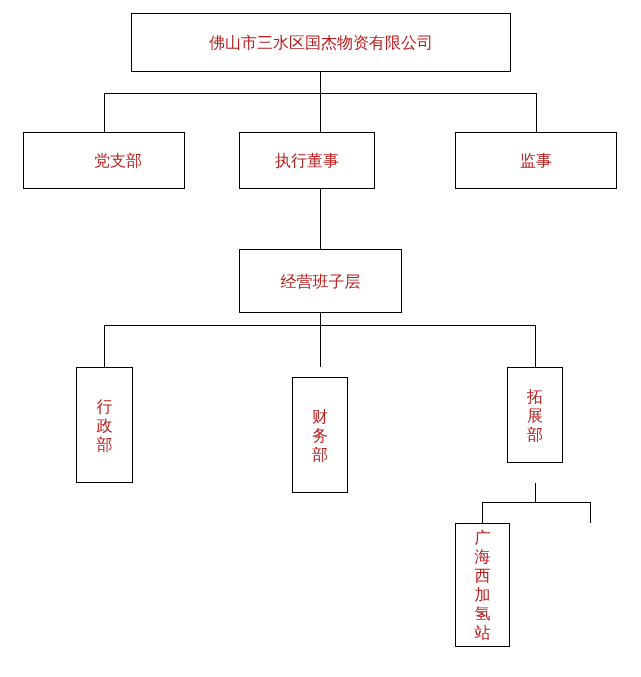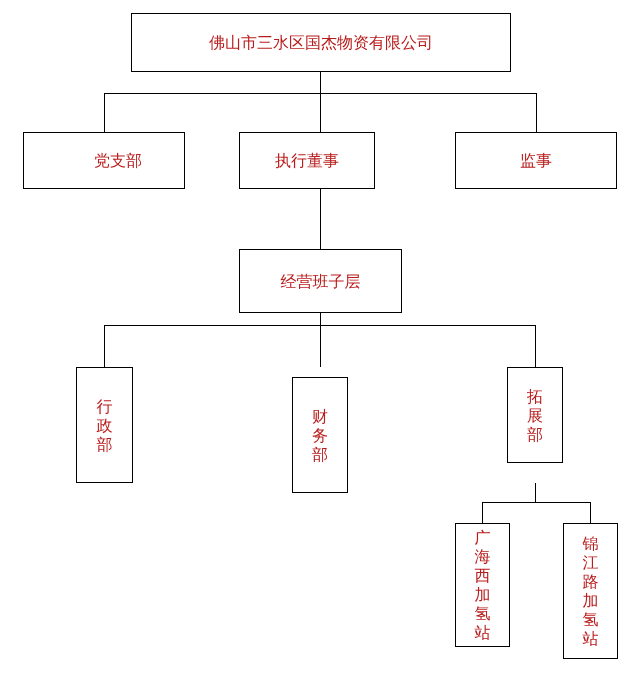--- a/index.html
+++ b/index.html
@@ -85,17 +85,14 @@
   <div class="node vertical" style="left:292px; top:377px; width:56px; height:116px;">
     <span class="label">财务部</span>
   </div>
   <div class="node vertical" style="left:507px; top:367px; width:56px; height:96px;">
     <span class="label">拓展部</span>
   </div>
 
   <div class="node vertical" style="left:455px; top:523px; width:55px; height:124px;">
     <span class="label">广海西加氢站</span>
   </div>
-  <div class="node vertical" style="left:563px; top:523px; width:55px; height:136px;">
-    <span class="label">锦江路加氢站</span>
-  </div>
 
 </div>
 
 </body></html>

